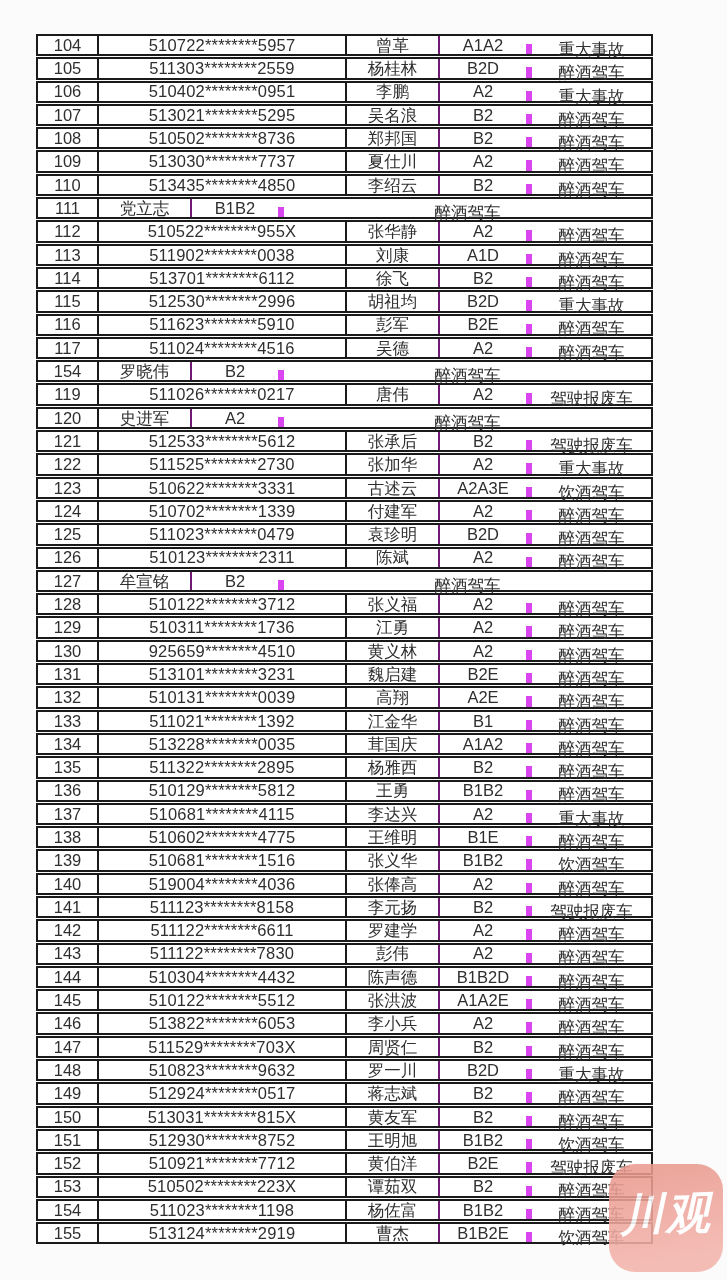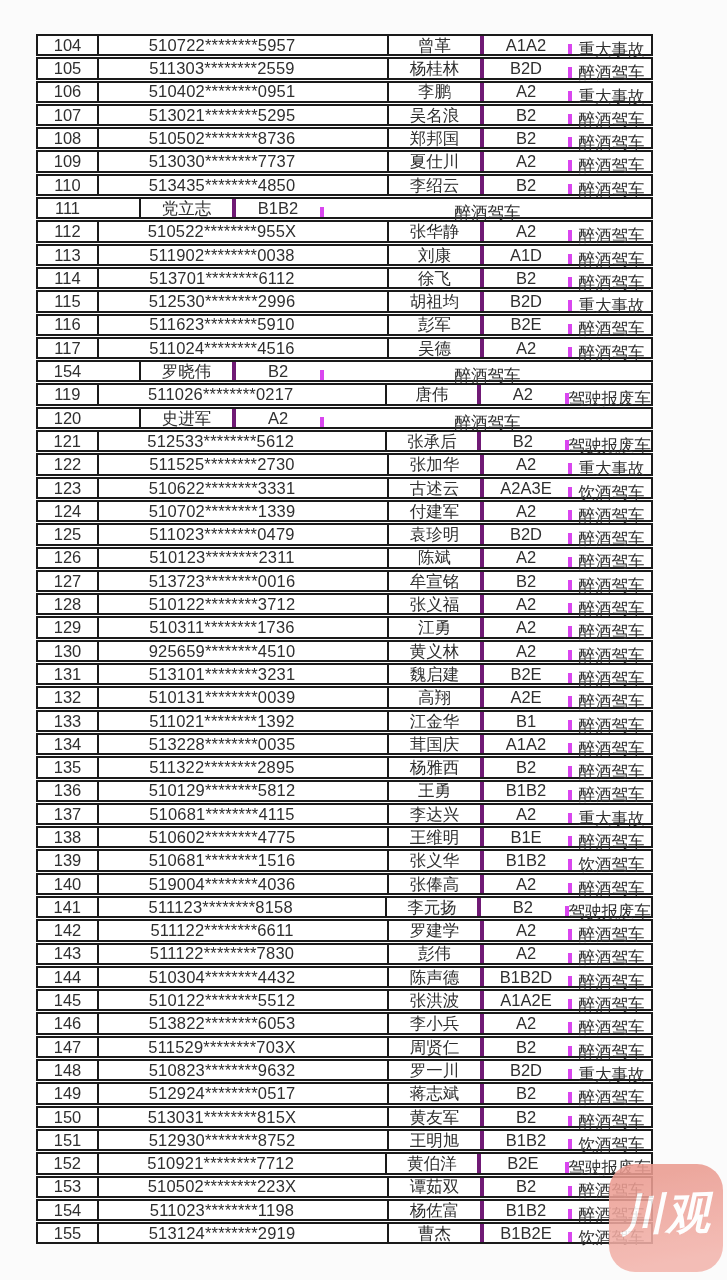--- a/index.html
+++ b/index.html
@@ -24,23 +24,23 @@
   }
   .cell {
     box-sizing: border-box;
     display: flex; align-items: center; justify-content: center;
     font-size: 16.5px; line-height: 1;
     color: #2f2f2f;
     white-space: nowrap; overflow: visible;
   }
   .c-no     { width: 59px; }
   .c-id     { width: 248px; border-left: 2px solid #1a1a1a; letter-spacing: 0.2px; }
-  .c-name   { width: 93px;  border-left: 2px solid #1a1a1a; margin-left: 42px; }
-  .c-lic    { width: 88px;  border-left: 4px solid #701a75; }
-  .c-reason { flex: 1;      border-left: 4px solid #d946ef; margin-top: 8px; }
+  .c-name   { width: 93px;  border-left: 2px solid #1a1a1a; }
+  .c-lic    { width: 88px;  border-left: 2px solid #701a75; }
+  .c-reason { flex: 1;      border-left: 6px solid #d946ef; margin-top: 8px; }
 
   .watermark {
     position: absolute; left: 609px; top: 1164px;
     width: 114px; height: 108px;
     border-radius: 26px;
     background: linear-gradient(170deg, #eb9c91 15%, #f3b5ad 85%);
     opacity: 0.88;
     display: flex; align-items: center; justify-content: center;
   }
   .watermark .wm-text {
@@ -235,21 +235,20 @@
   <div class="row">
     <div class="cell c-no">126</div>
     <div class="cell c-id">510123********2311</div>
     <div class="cell c-name">陈斌</div>
     <div class="cell c-lic">A2</div>
     <div class="cell c-reason">醉酒驾车</div>
   </div>
 
   <div class="row">
     <div class="cell c-no">127</div>
-    <div class="cell c-id">513723********0016</div>
     <div class="cell c-name">牟宣铭</div>
     <div class="cell c-lic">B2</div>
     <div class="cell c-reason">醉酒驾车</div>
   </div>
 
   <div class="row">
     <div class="cell c-no">128</div>
     <div class="cell c-id">510122********3712</div>
     <div class="cell c-name">张义福</div>
     <div class="cell c-lic">A2</div>

